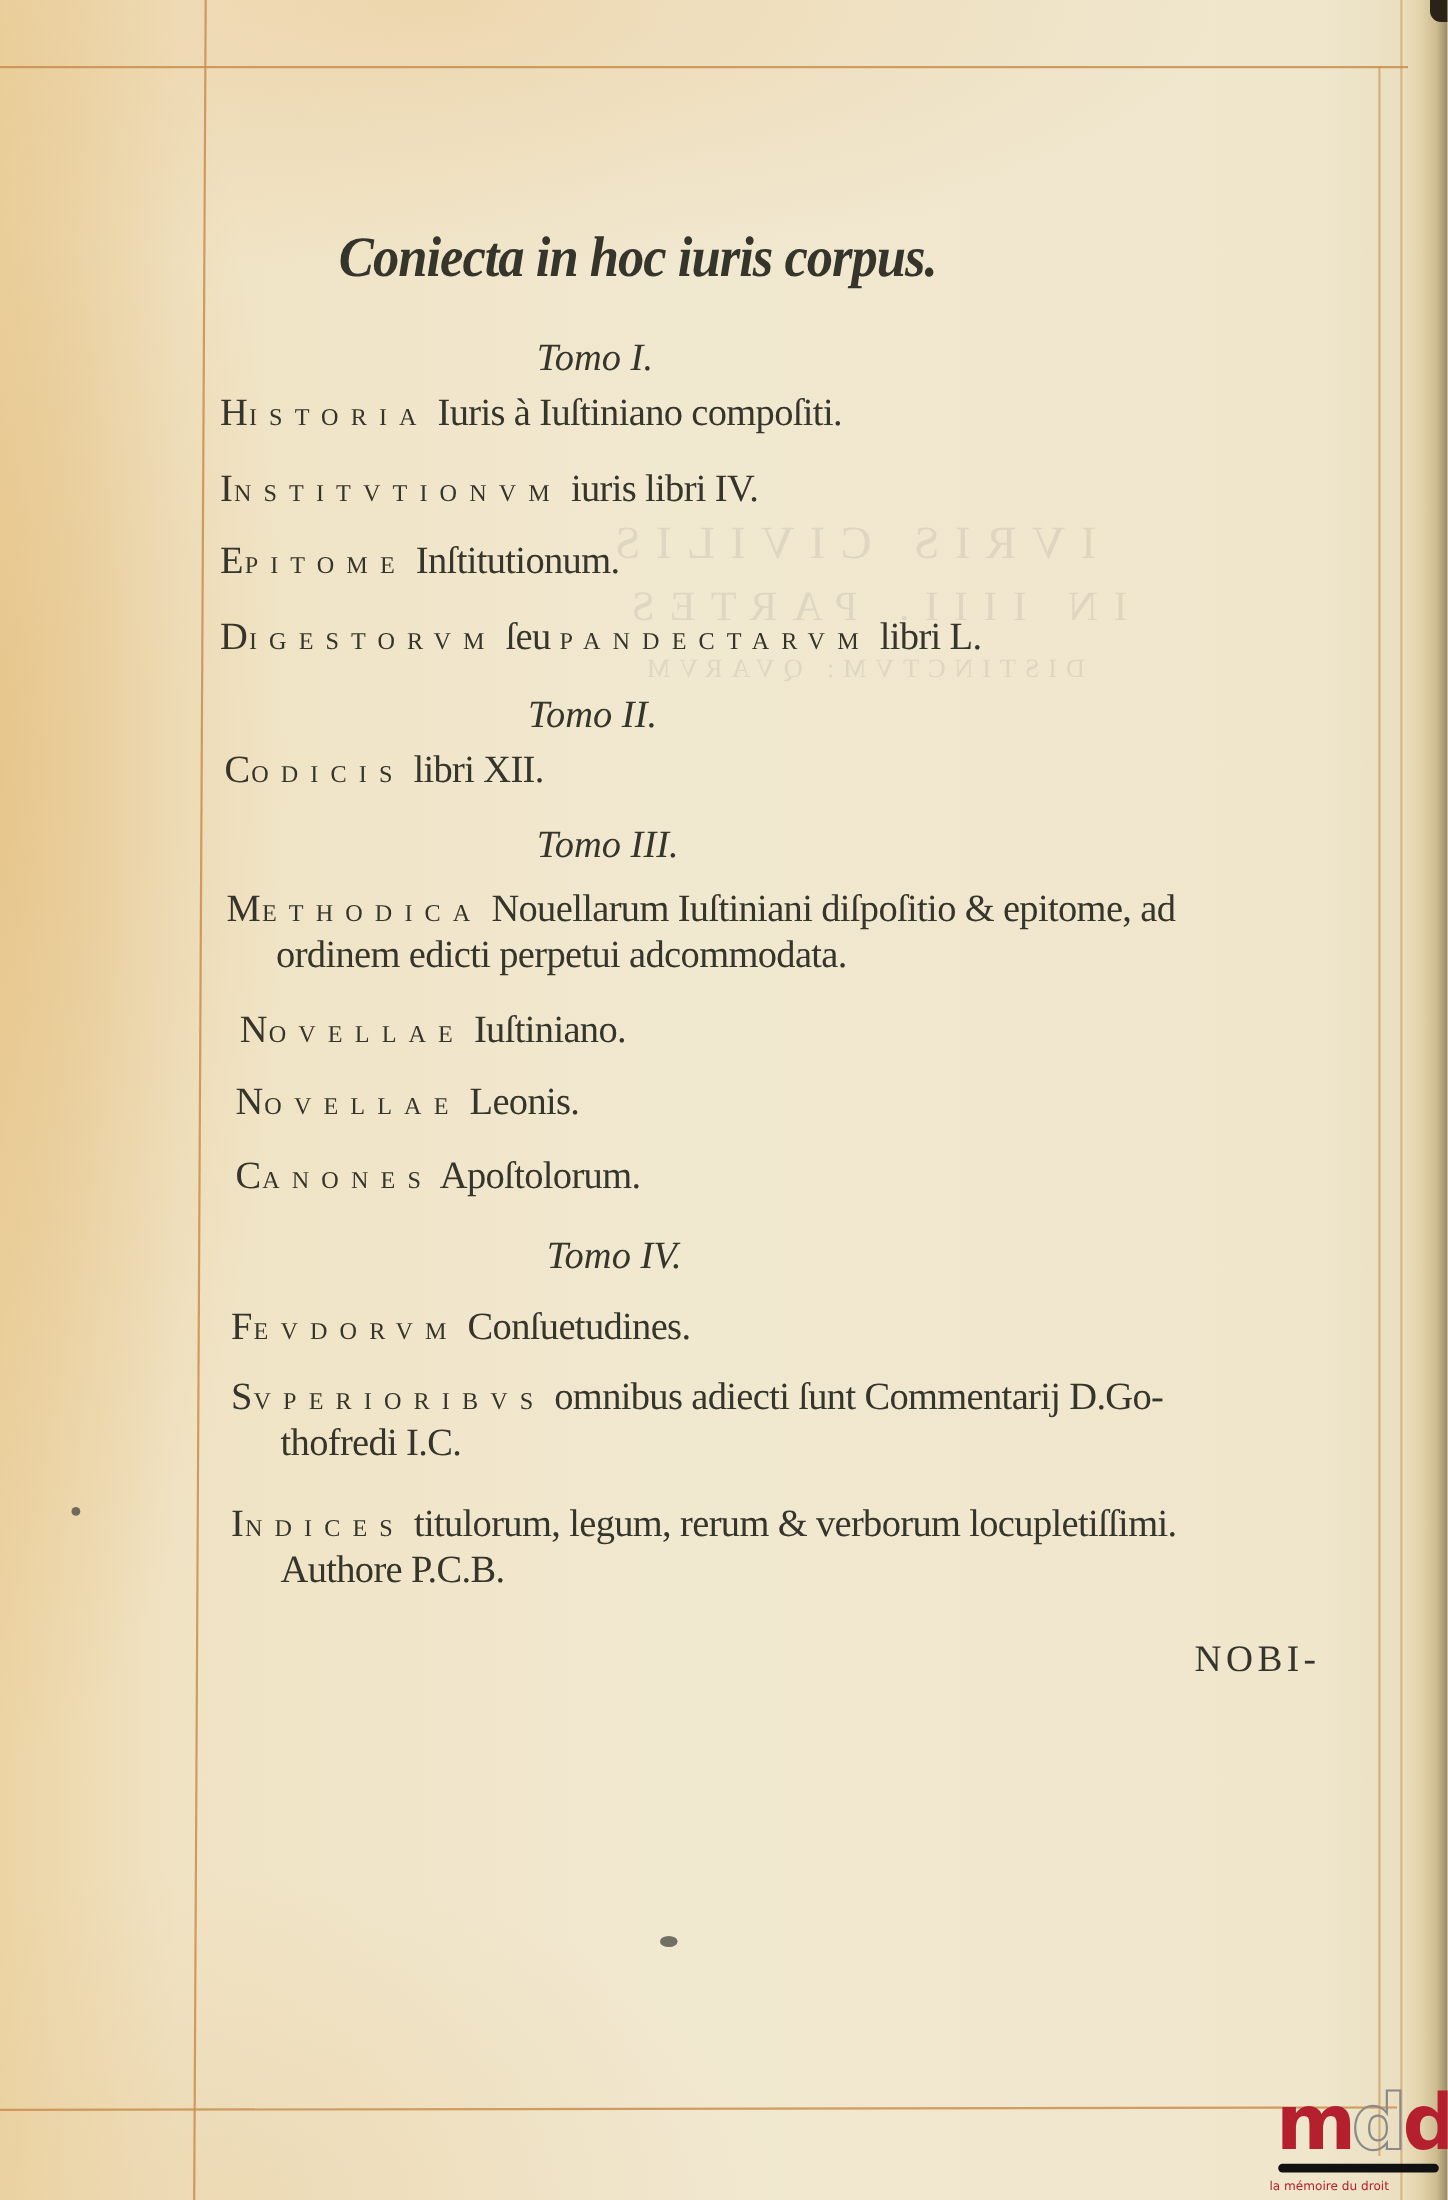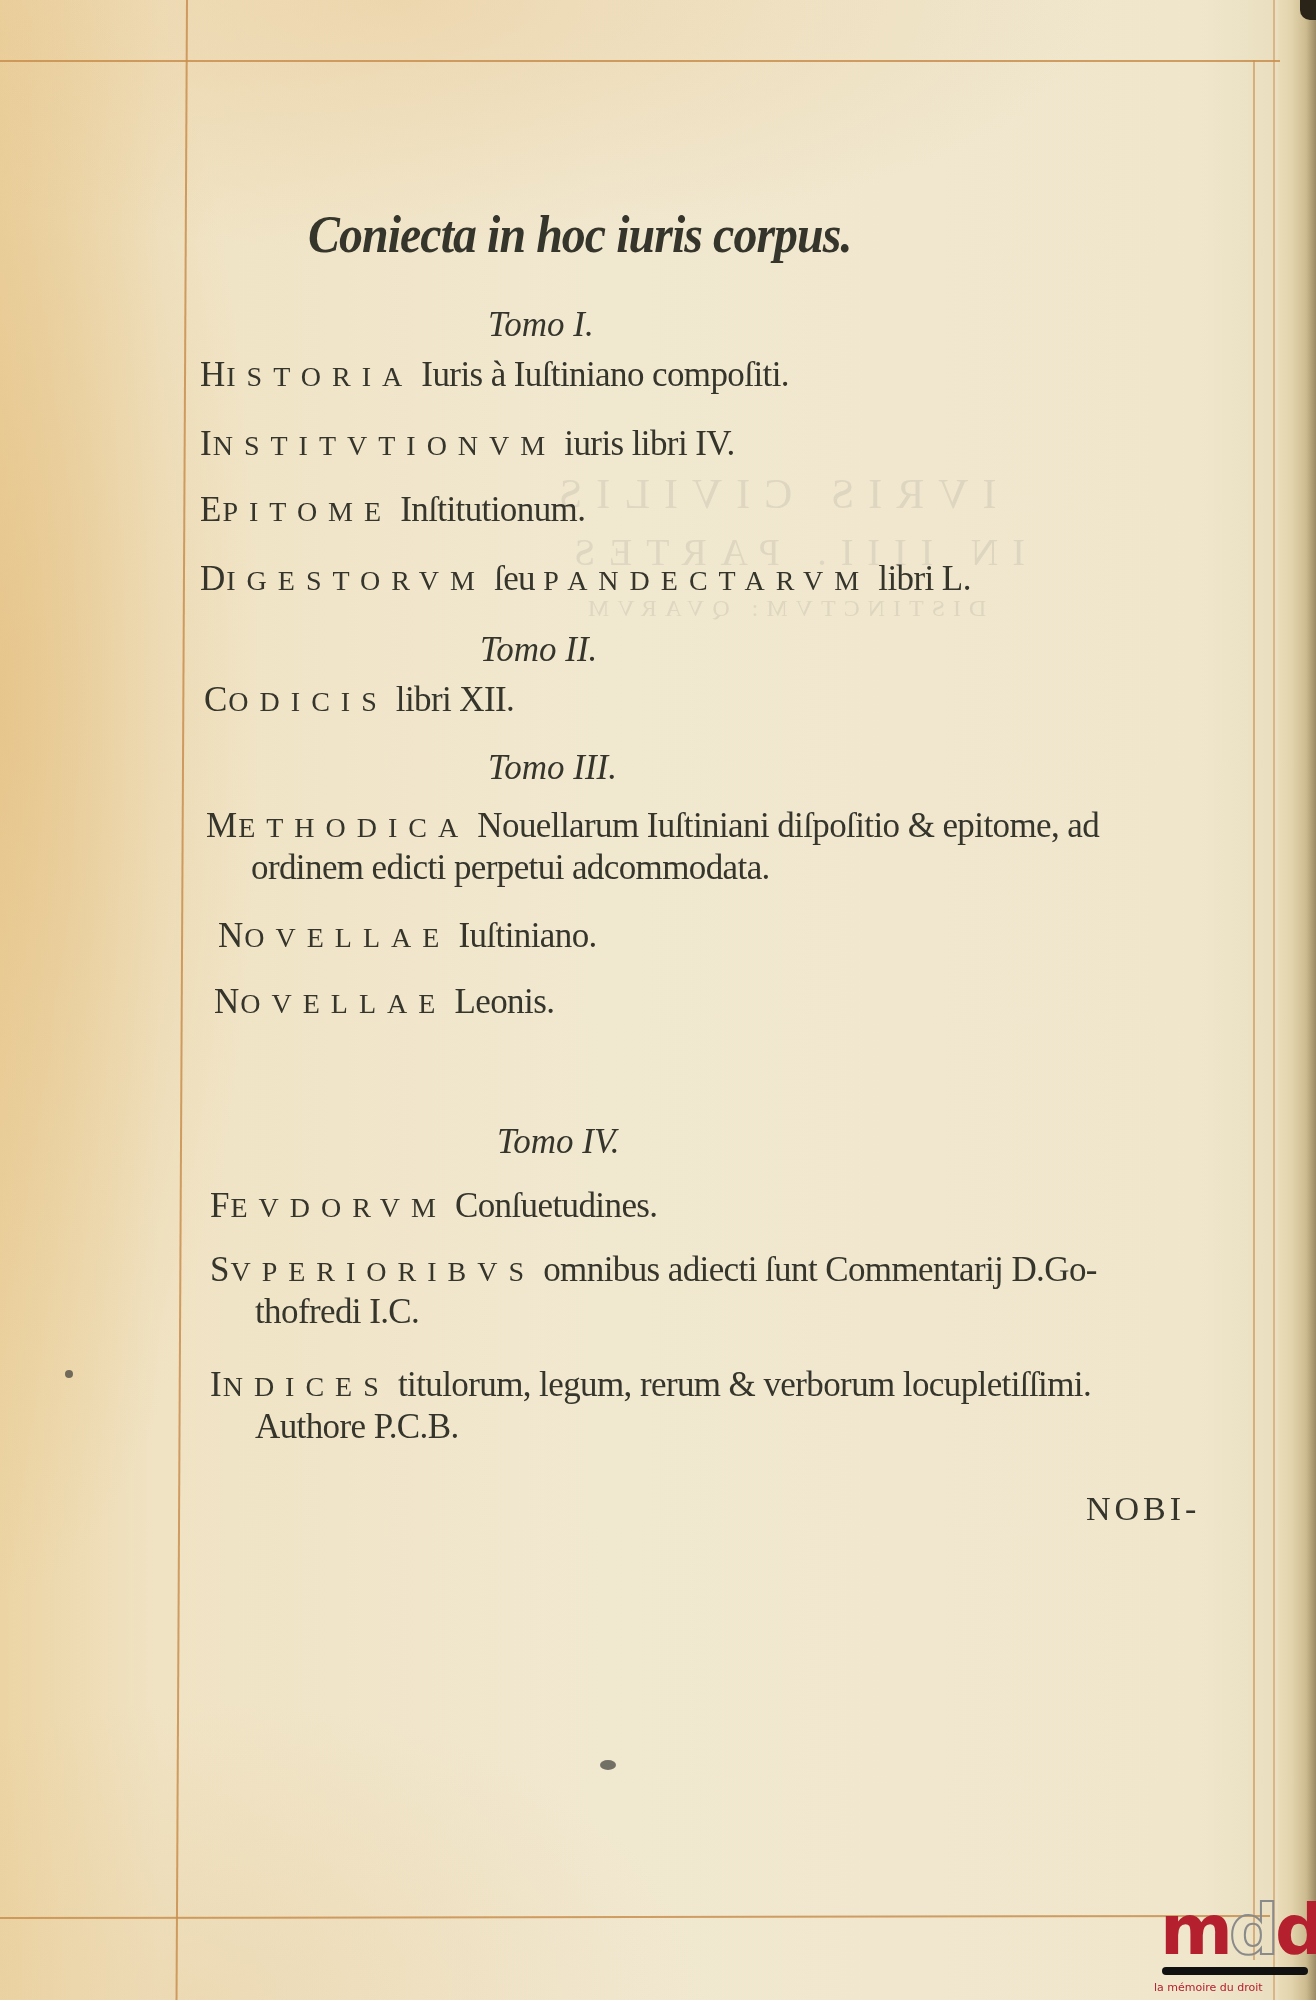--- a/index.html
+++ b/index.html
@@ -39,21 +39,21 @@
     position: absolute; left: 308px; top: 205px;
     font-size: 52px; font-style: italic; font-weight: bold;
     letter-spacing: -1px; white-space: nowrap;
     transform: scaleX(0.92); transform-origin: left top;
   }
   .tomo {
     position: absolute; font-size: 35px; font-style: italic; white-space: nowrap;
   }
   .entry { position: absolute; white-space: nowrap; }
   .entry .lead { font-size: 35px; letter-spacing: 1px; }
-  .entry .sc { font-size: 28px; letter-spacing: 11px; text-transform: uppercase; }
+  .entry .sc { font-size: 22px; letter-spacing: 11px; text-transform: uppercase; }
   .entry .rest { font-size: 35px; letter-spacing: -0.6px; }
   .entry .cont {
     position: absolute; left: 45px; top: 42px; font-size: 35px; letter-spacing: -0.6px; white-space: nowrap;
   }
   .catch {
     position: absolute; left: 1086px; top: 1490px; font-size: 34px; letter-spacing: 4px; white-space: nowrap;
   }
   .smudge {
     position: absolute; width: 16px; height: 10px; border-radius: 50%;
     background: rgba(60,60,55,0.7);
@@ -120,20 +120,23 @@
   </div>
 
   <div class="entry ink" style="left:218px; top:916px;">
     <span class="lead">N</span><span class="sc">ovellae</span><span class="rest"> Iuſtiniano.</span>
   </div>
 
   <div class="entry ink" style="left:214px; top:982px;">
     <span class="lead">N</span><span class="sc">ovellae</span><span class="rest"> Leonis.</span>
   </div>
 
+  <div class="entry ink" style="left:214px; top:1049px;">
+    <span class="lead">C</span><span class="sc">anones</span><span class="rest"> Apoſtolorum.</span>
+  </div>
 
   <div class="tomo ink" style="left:497px; top:1122px;">Tomo IV.</div>
 
   <div class="entry ink" style="left:210px; top:1186px;">
     <span class="lead">F</span><span class="sc">evdorvm</span><span class="rest"> Conſuetudines.</span>
   </div>
 
   <div class="entry ink" style="left:210px; top:1250px;">
     <span class="lead">S</span><span class="sc">vperioribvs</span><span class="rest"> omnibus adiecti ſunt Commentarij D.Go-</span>
     <div class="cont">thofredi I.C.</div>

